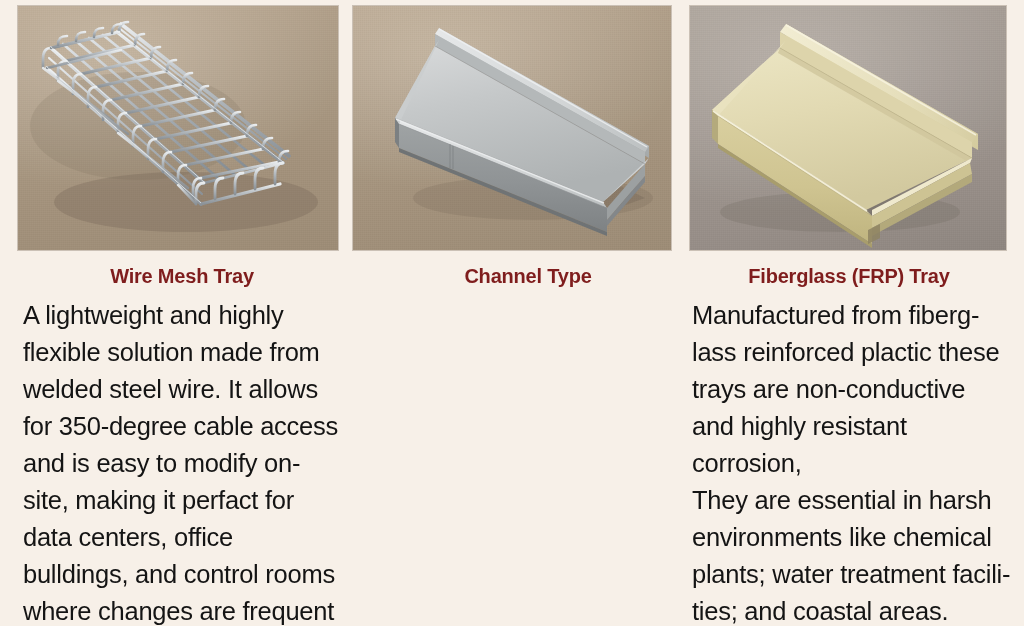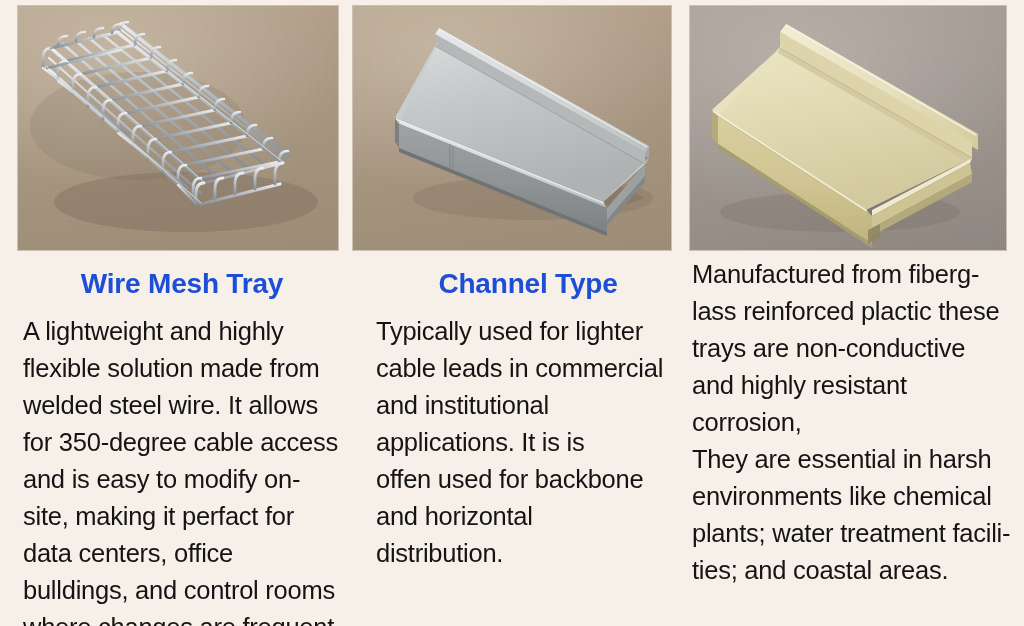--- a/index.html
+++ b/index.html
@@ -89,29 +89,29 @@
   }
   .col {
     position: absolute;
     top: 0;
   }
   .col.c1 { left: 14px;  width: 330px; }
   .col.c2 { left: 372px; width: 312px; }
   .col.c3 { left: 686px; width: 326px; }
 
   .tray-title {
-    margin: 8px;
+    margin: 0;
     padding: 9px 0 2px 0;
     text-align: center;
     font-family: "Liberation Sans", sans-serif;
     font-weight: bold;
-    font-size: 28px;
+    font-size: 20px;
     line-height: 30px;
     letter-spacing: -0.2px;
-    color: #1d4ed8;
+    color: #7f1d1d;
     white-space: nowrap;
   }
   .col.c1 .tray-title { padding-left: 6px; }
 
   .tray-body {
     margin: 0;
     padding: 4px 0 0 0;
     font-family: "Liberation Sans", sans-serif;
     font-weight: normal;
     font-size: 25.5px;
@@ -398,30 +398,24 @@
 for 350-degree cable access
 and is easy to modify on-
 site, making it perfact for
 data centers, office
 bulldings, and control rooms
 where changes are frequent</p>
     </div>
 
     <div class="col c2">
       <h2 class="tray-title">Channel Type</h2>
-      <p class="tray-body">Typically used for lighter
-cable leads in commercial
-and institutional
-applications. It is is
-offen used for backbone
-and horizontal
-distribution.</p>
     </div>
 
     <div class="col c3">
+      <h2 class="tray-title">Fiberglass (FRP) Tray</h2>
       <p class="tray-body">Manufactured from fiberg-
 lass reinforced plactic these
 trays are non-conductive
 and highly resistant corrosion,
 They are essential in harsh
 environments like chemical
 plants; water treatment facili-
 ties; and coastal areas.</p>
     </div>
 

